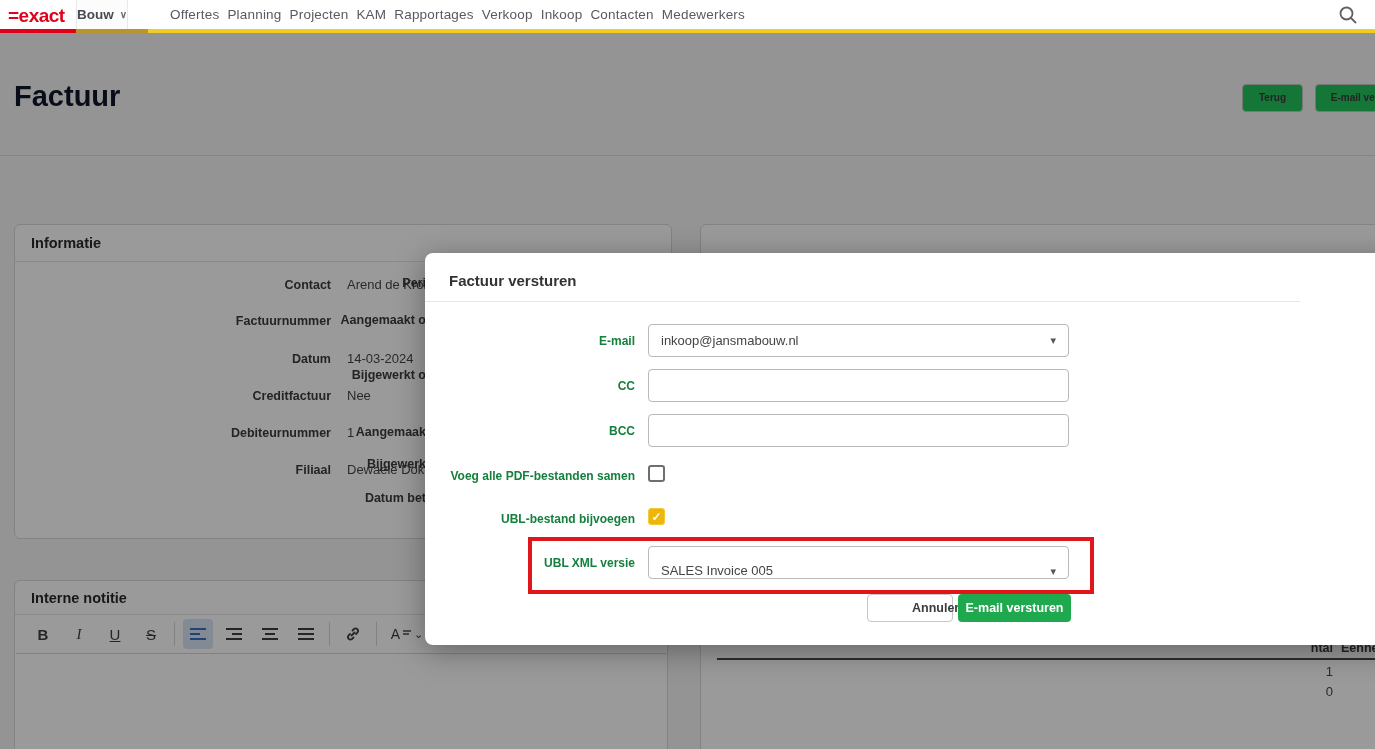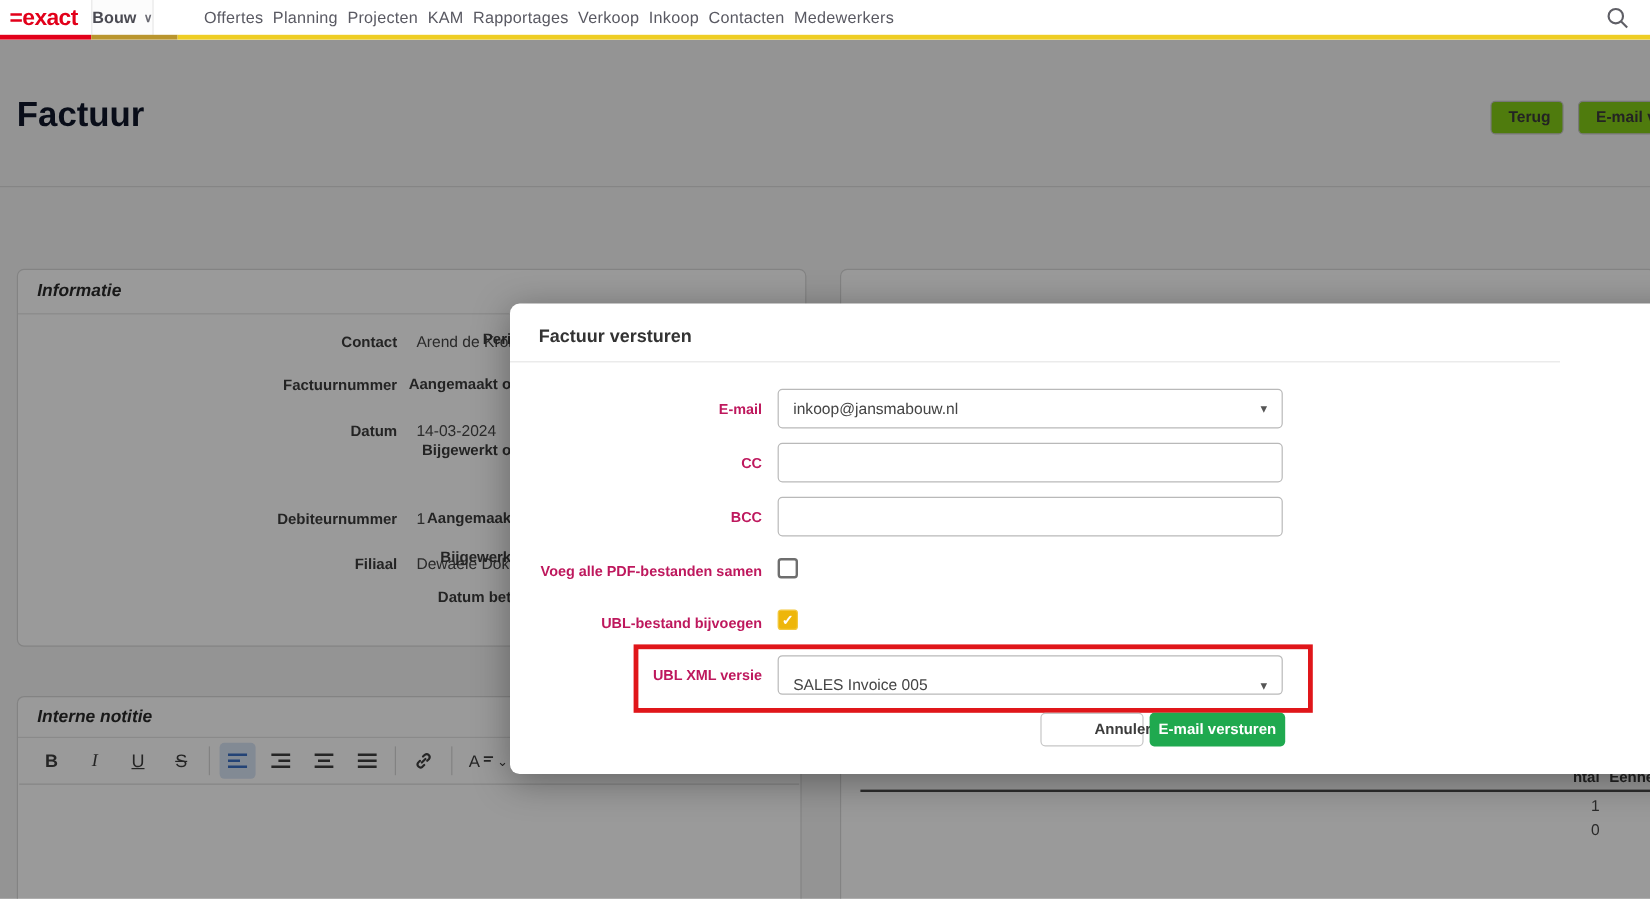--- a/index.html
+++ b/index.html
@@ -21,28 +21,28 @@
   .navitem { font-size:13.5px; color:#595962; letter-spacing:0.2px; cursor:pointer; white-space:nowrap; }
   .search-btn { position:absolute; right:16px; top:4px; width:22px; height:22px; cursor:pointer; }
 
   
   .dim { position:absolute; left:0; top:33px; width:1375px; height:716px;
          background:rgba(0,0,0,0.395); z-index:10; }
 
   
   .page { position:absolute; left:0; top:33px; width:1375px; height:716px; background:#f6f6f6; z-index:1; }
   .page-title { position:absolute; left:14px; top:47px; font-size:29px; font-weight:bold; color:#0f172a; }
-  .hdr-btn { position:absolute; top:51px; height:28px; background:#84cc16; border:1px solid #c6c6c6;
-             border-radius:4px; font-size:13px; font-weight:bold; color:#3b3b3b;
+  .hdr-btn { position:absolute; top:51px; height:28px; background:#22c55e; border:1px solid #c6c6c6;
+             border-radius:4px; font-size:10px; font-weight:bold; color:#3b3b3b;
              padding:0 14px; line-height:26px; white-space:nowrap; cursor:pointer; }
   .page-divider { position:absolute; left:0; top:122px; width:1375px; height:1px; background:#dcdcdc; }
 
   .panel { position:absolute; background:#fff; border:1px solid #d9d9d9; border-radius:6px; }
   .panel-hd { height:37px; border-bottom:1px solid #e4e4e4; display:flex; align-items:center; padding:0 16px;
-              font-size:14.5px; font-weight:bold; color:#2a2a2a;font-style:italic; }
+              font-size:14.5px; font-weight:bold; color:#2a2a2a; }
   .fld-row { position:absolute; display:flex; align-items:center; }
   .fld-label { width:316px; text-align:right; font-size:12.5px; font-weight:bold; color:#3c3c3c; }
   .fld-value { padding-left:16px; font-size:13px; color:#474747; }
   .clip-label { position:absolute; width:95px; text-align:right; font-size:12.5px; font-weight:bold;
                 color:#3c3c3c; white-space:nowrap; overflow:hidden; }
 
   
   .rt-toolbar { position:absolute; left:1px; top:34px; right:1px; height:39px;
                 border-bottom:1px solid #d6d6d6; display:flex; align-items:center; padding-left:12px; }
   .rt-btn { width:30px; height:30px; display:flex; align-items:center; justify-content:center;
@@ -57,21 +57,21 @@
   .lines-rule { position:absolute; height:2px; background:#4a4a4a; }
 
   
   .modal { position:absolute; left:425px; top:253px; width:1015px; height:392px; background:#fff;
            border-radius:8px; box-shadow:0 6px 30px rgba(0,0,0,0.35); z-index:20; }
   .modal-title { position:absolute; left:24px; top:19px; font-size:15px; font-weight:bold; color:#333; }
   .modal-close { position:absolute; right:22px; top:16px; width:24px; height:24px; font-size:18px;
                  color:#555; display:flex; align-items:center; justify-content:center; cursor:pointer; }
   .modal-divider { position:absolute; left:0; top:48px; width:875px; height:1px; background:#e6e6e6; }
   .m-label { position:absolute; width:210px; text-align:right; font-size:12px; font-weight:bold;
-             color:#be185d; white-space:nowrap; }
+             color:#15803d; white-space:nowrap; }
   .m-input { position:absolute; left:223px; width:421px; height:33px; background:#fff;
              border:1px solid #b9b9b9; border-radius:4px; font-size:13px; color:#444;
              padding:0 12px; font-family:"Liberation Sans", sans-serif; }
   .m-select { position:absolute; left:223px; width:421px; height:33px; background:#fff;
               border:1px solid #b9b9b9; border-radius:4px; display:flex; align-items:center;
               padding:0 12px; font-size:13px; color:#444; cursor:pointer;gap:32px; }
   .m-select .caret { margin-left:auto; font-size:11px; color:#555; }
   .chk { position:absolute; left:223px; width:17px; height:17px; border-radius:3px; cursor:pointer; }
   .chk.off { background:#fff; border:2px solid #6e6e6e; }
   .chk.on  { background:#eeb60a; border:1px solid #f3c83d; color:#fff; font-size:12px; font-weight:bold;
@@ -103,20 +103,24 @@
       <div class="fld-value">Arend de Krom</div>
     </div>
     <div class="fld-row" style="left:0; top:89px;">
       <div class="fld-label">Factuurnummer</div>
       <div class="fld-value"></div>
     </div>
     <div class="fld-row" style="left:0; top:126px;">
       <div class="fld-label">Datum</div>
       <div class="fld-value">14-03-2024</div>
     </div>
+    <div class="fld-row" style="left:0; top:163px;">
+      <div class="fld-label">Creditfactuur</div>
+      <div class="fld-value">Nee</div>
+    </div>
     <div class="fld-row" style="left:0; top:200px;">
       <div class="fld-label">Debiteurnummer</div>
       <div class="fld-value">1</div>
     </div>
     <div class="fld-row" style="left:0; top:237px;">
       <div class="fld-label">Filiaal</div>
       <div class="fld-value">Dewaele Dokkum</div>
     </div>
 
     <div class="clip-label" style="left:316px; top:51px;">Peri</div>

